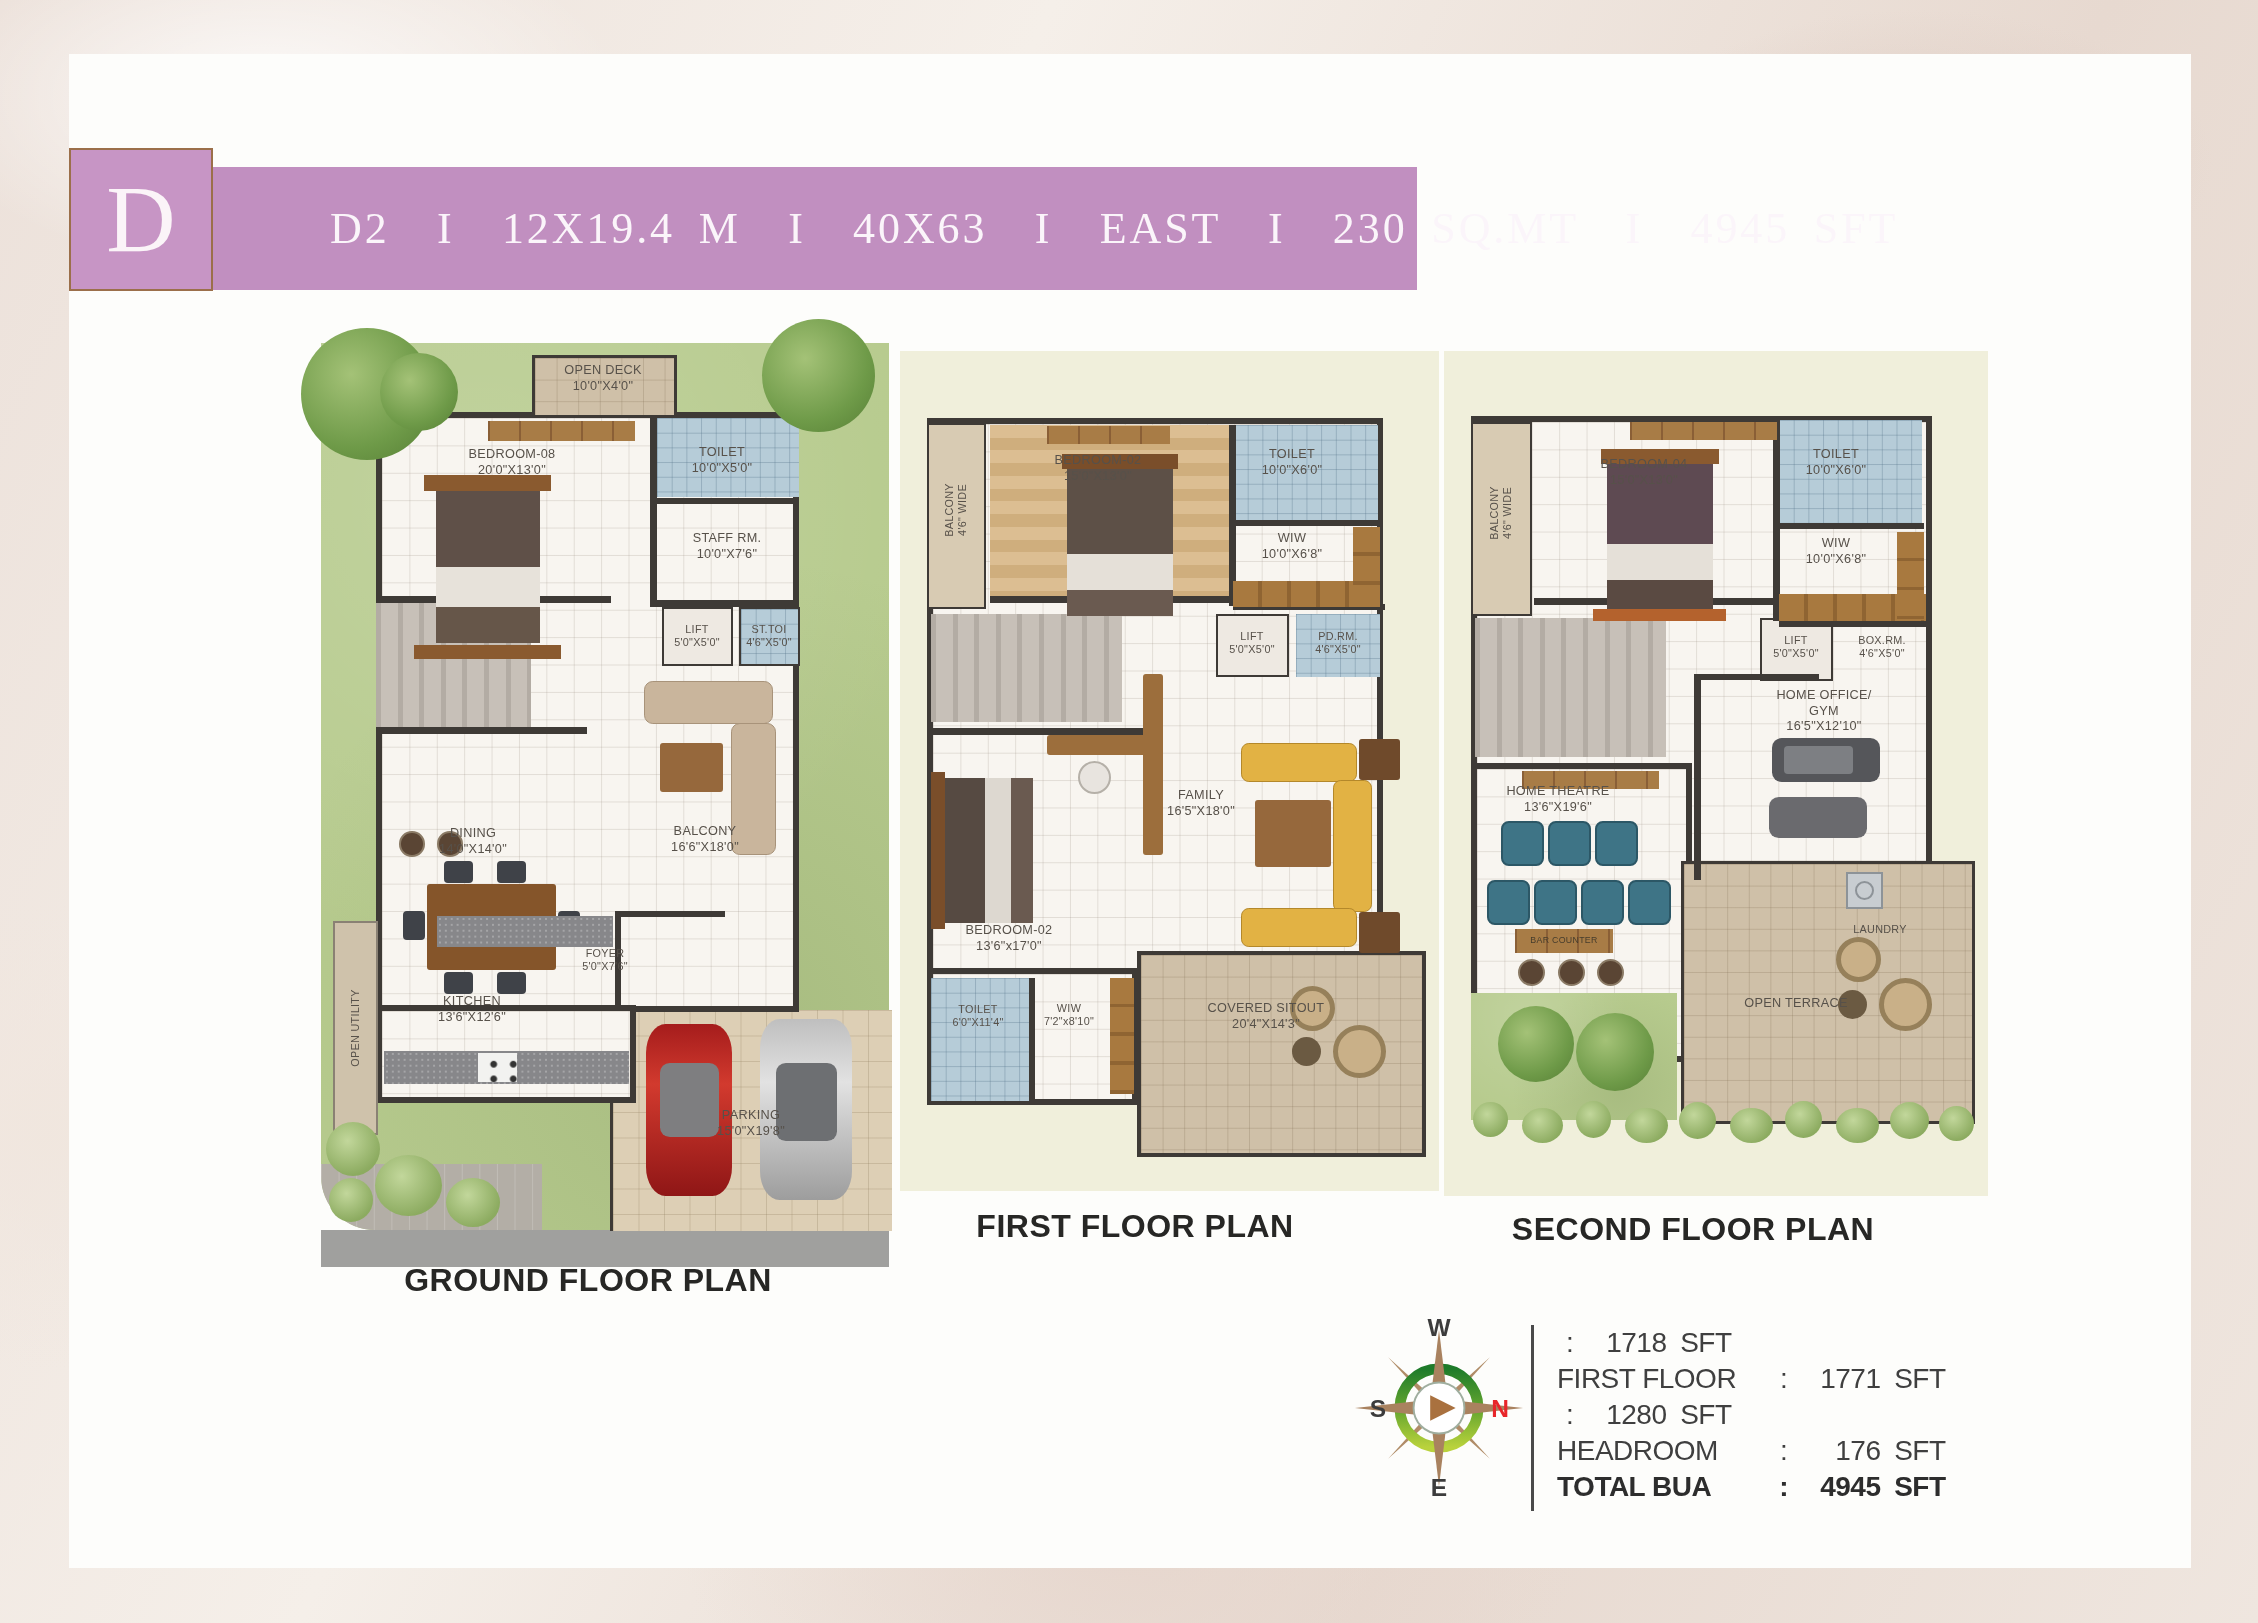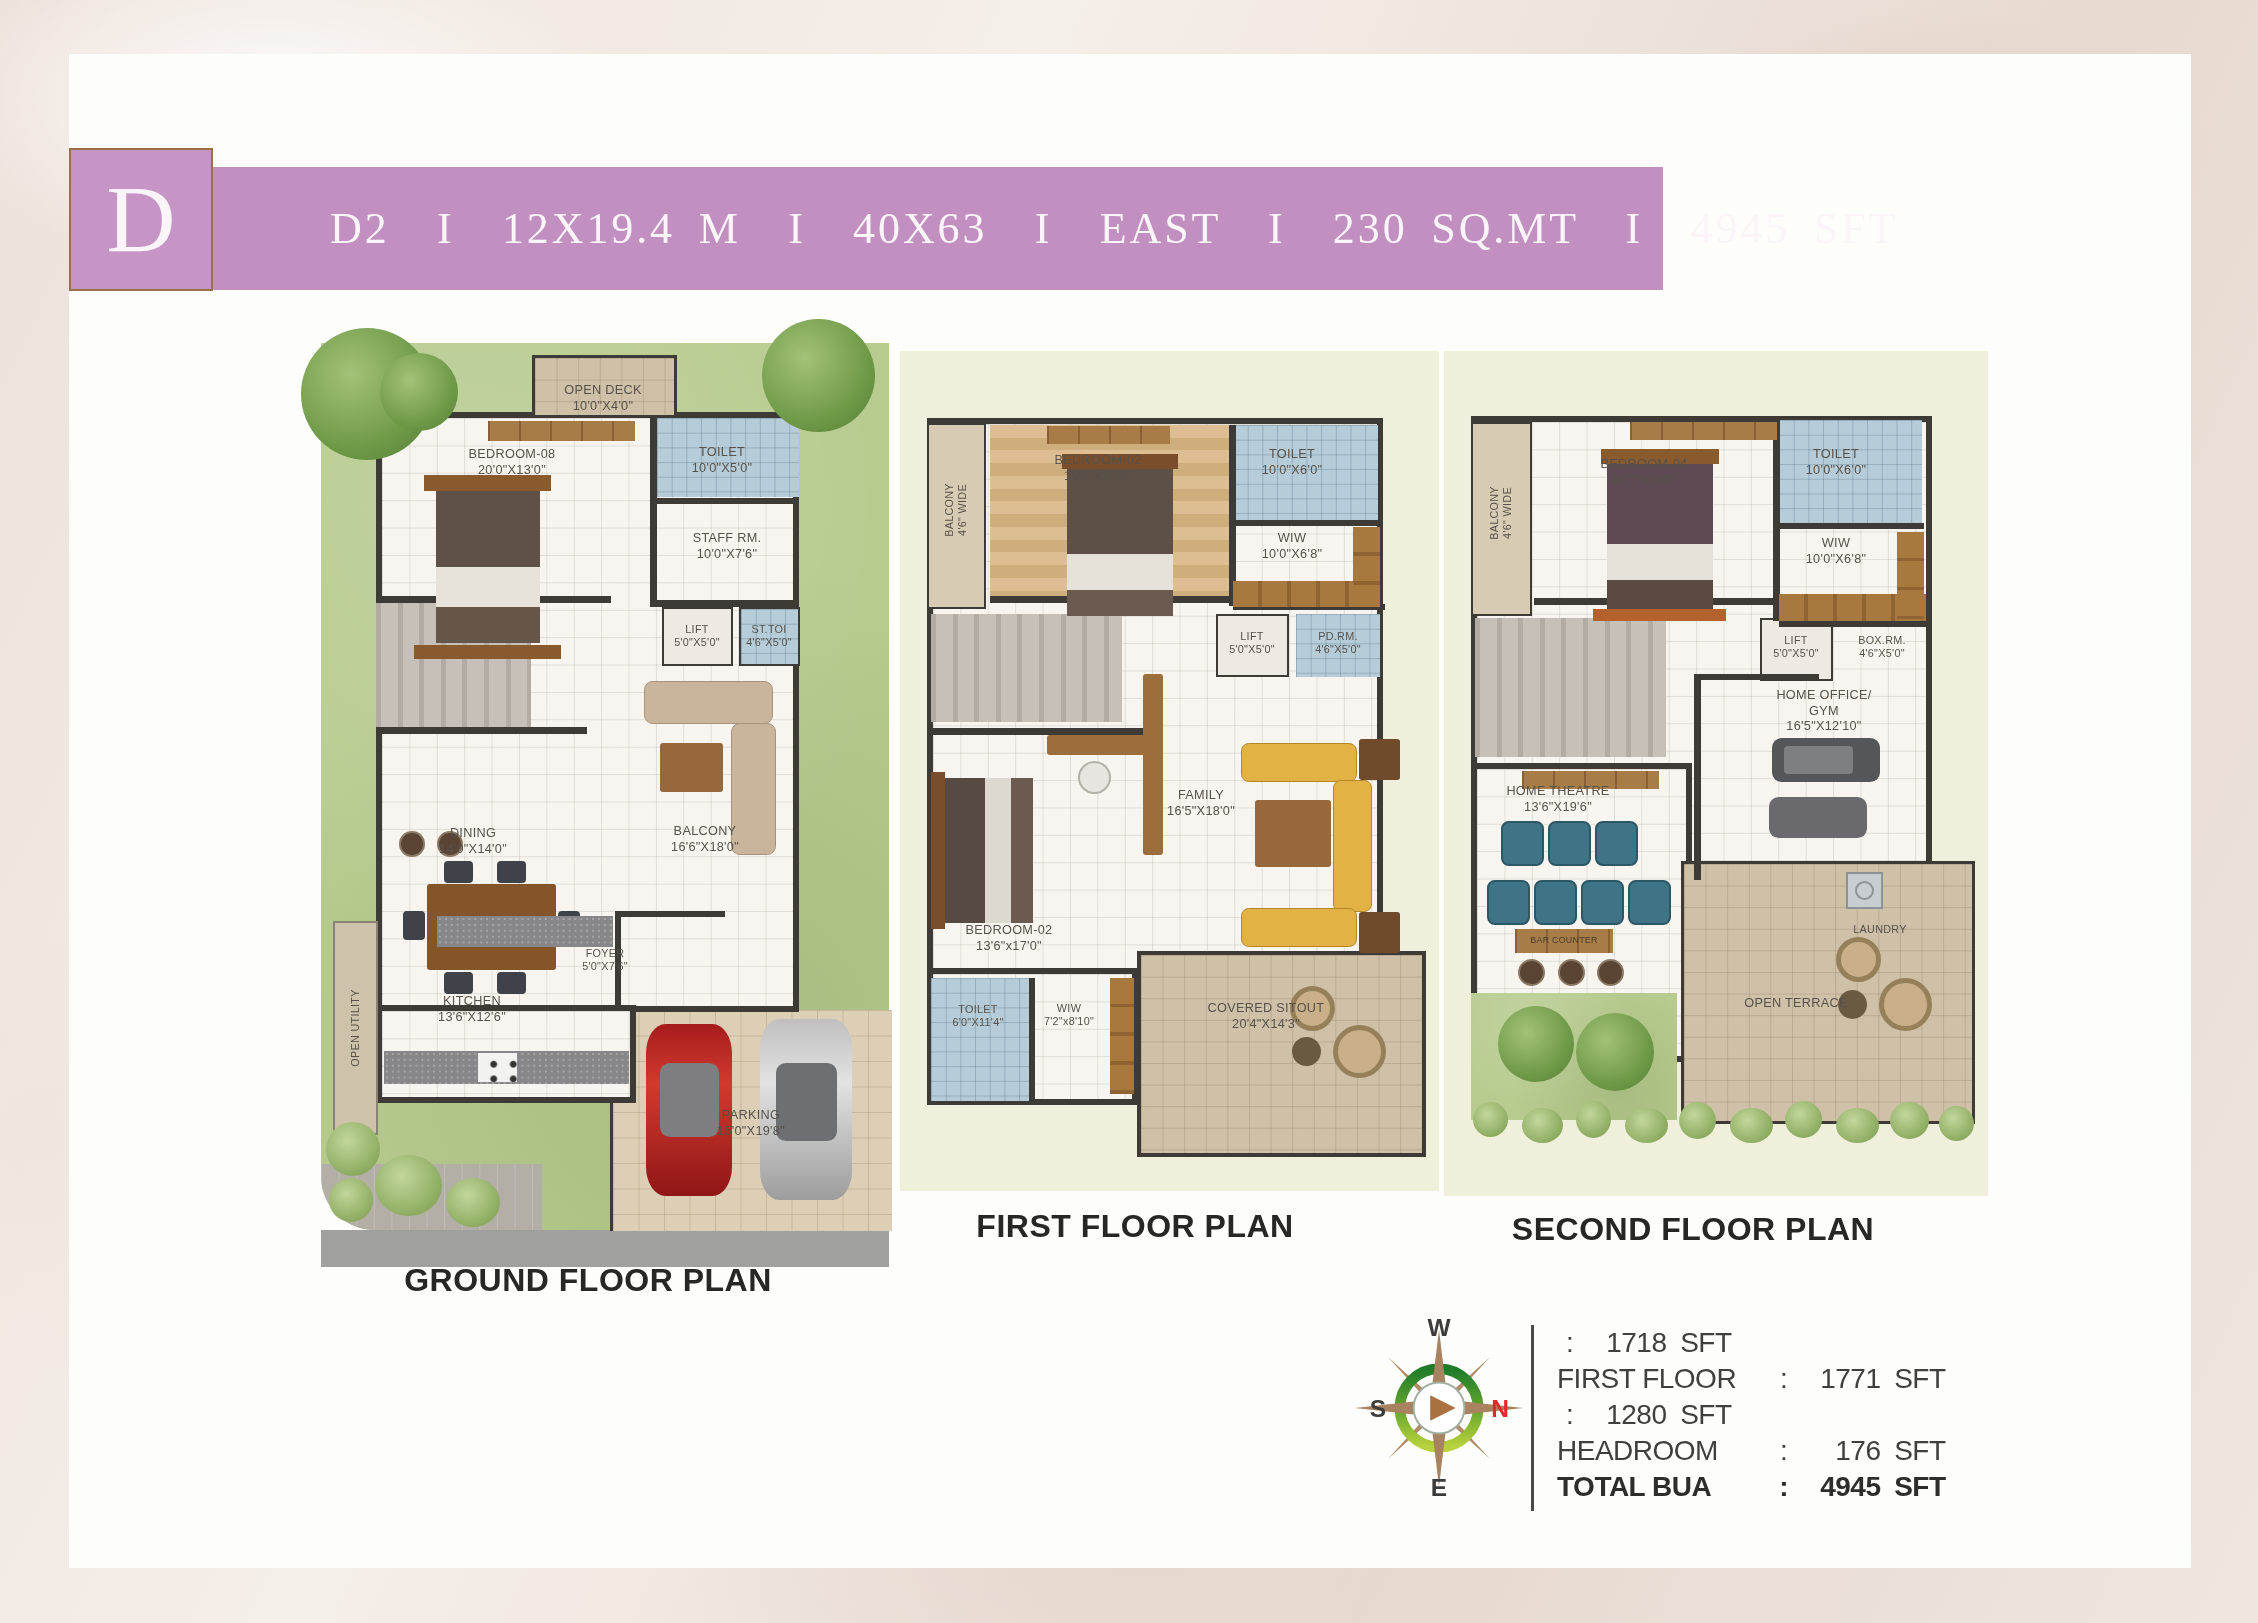--- a/index.html
+++ b/index.html
@@ -10,21 +10,21 @@
       radial-gradient(ellipse 588px 294px at 12% 6%, rgba(255,255,255,.8), transparent 60%),
       radial-gradient(ellipse 490px 255px at 85% 10%, rgba(222,205,196,.9), transparent 60%),
       radial-gradient(ellipse 686px 294px at 50% 96%, rgba(230,214,205,.85), transparent 65%),
       radial-gradient(ellipse 392px 392px at 2% 70%, rgba(240,230,222,.9), transparent 60%),
       linear-gradient(115deg,#ece1da 0%,#f5efe9 35%,#e7d9d0 70%,#efe6df 100%);
   }
   .page{position:absolute;left:69px;top:54px;width:2122px;height:1514px;background:#fdfdfb}
   .abs{position:absolute}
 
   
-  .banner{position:absolute;left:143px;top:113px;width:1451px;height:123px;background:#c18fc0;
+  .banner{position:absolute;left:143px;top:113px;width:1205px;height:123px;background:#c18fc0;
           display:flex;align-items:center;padding-left:118px;box-sizing:border-box}
   .banner-text{font-family:"Liberation Serif",serif;font-size:44px;color:#fbf5fa;letter-spacing:2.9px;
                word-spacing:9.8px;white-space:pre}
   .dbadge{position:absolute;left:0;top:94px;width:144px;height:143px;background:#c795c5;
           border:2.9px solid #9b6f4a;box-sizing:border-box;display:flex;align-items:center;justify-content:center}
   .dbadge span{font-family:"Liberation Serif",serif;font-size:96px;color:#fbf4f8;line-height:1}
 
   
   .plan{position:absolute}
   .panel{position:absolute;background:#f0efdb}
@@ -151,21 +151,21 @@
     </div>
 
     <div class="tree" style="left:-19.6px;top:-14.7px;width:132px;height:132px"></div>
     <div class="tree" style="left:59px;top:9.8px;width:78px;height:78px"></div>
     <div class="tree" style="left:441px;top:-24.5px;width:113px;height:113px"></div>
     <div class="bush" style="left:4.9px;top:779px;width:54px;height:54px"></div>
     <div class="bush" style="left:54px;top:812px;width:67px;height:61px"></div>
     <div class="bush" style="left:125px;top:835px;width:54px;height:49px"></div>
     <div class="bush" style="left:7.8px;top:835px;width:44px;height:44px"></div>
 
-    <div class="lbl" style="left:282px;top:56px">
+    <div class="lbl" style="left:282px;top:36px">
       <div>OPEN DECK</div>
         <div>10'0"X4'0"</div>
       </div>
     <div class="lbl" style="left:191px;top:120px">
       <div>BEDROOM-08</div>
         <div>20'0"X13'0"</div>
       </div>
     <div class="lbl" style="left:401px;top:118px">
       <div>TOILET</div>
         <div>10'0"X5'0"</div>

